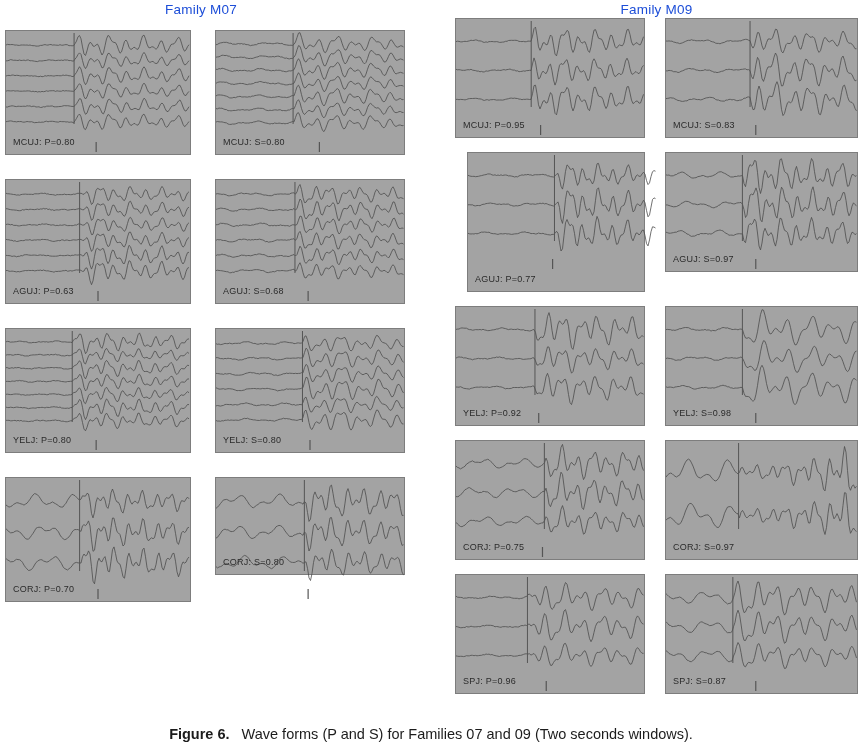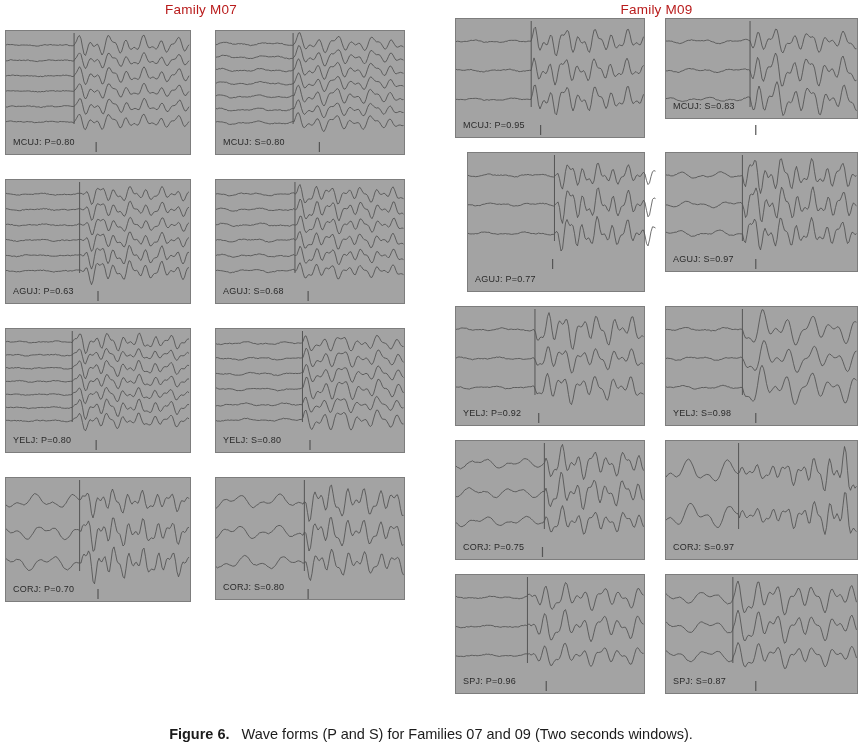--- a/index.html
+++ b/index.html
@@ -1,20 +1,20 @@
 <!DOCTYPE html>
 <html><head>
 <meta charset="utf-8">
 <style>
   html,body{margin:0;padding:0;background:#fff;}
   #canvas{position:relative;width:862px;height:752px;background:#ffffff;
           font-family:"Liberation Sans",sans-serif;overflow:hidden;}
   .group{position:absolute;top:0;}
   .group-title{position:absolute;top:2px;left:0;right:0;text-align:center;
-               font-size:13.5px;font-weight:500;color:#b91c1c;letter-spacing:.2px;}
+               font-size:13.5px;font-weight:500;color:#1d4ed8;letter-spacing:.2px;}
   .panels{position:absolute;left:0;display:grid;}
   #group-m07{left:5px;width:392px;height:562px;}
   #group-m07 .panels{top:30px;grid-template-columns:186px 190px;column-gap:15px;row-gap:10px;gap:24px;}
   #group-m09{left:455px;width:403px;height:690px;}
   #group-m09 .panels{top:18px;grid-template-columns:190px 193px;column-gap:20px;row-gap:14px;}
   .panel{position:relative;background:#a3a3a3;border:1px solid #7d7d7d;box-sizing:border-box;}
   .panel svg{display:block;}
   .panel-label{position:absolute;left:7px;bottom:7px;font-size:9px;color:#2b2b2b;
                letter-spacing:.25px;white-space:nowrap;}
   .caption{position:absolute;top:726px;left:0;width:100%;text-align:center;
@@ -112,21 +112,21 @@
         <div class="panel" style="height: 125px;">
           <svg width="184" height="123">
             <path d="M0.0 27.0L1.5 28.1L3.0 29.1L4.5 28.6L6.0 27.9L7.5 26.4L9.0 25.6L10.5 24.8L12.0 24.8L13.5 25.4L15.0 25.9L16.5 26.3L18.0 27.1L19.5 26.1L21.0 25.2L22.5 23.3L24.0 21.3L25.5 18.9L27.0 17.0L28.5 15.6L30.0 16.0L31.5 16.8L33.0 18.5L34.5 20.7L36.0 23.3L37.5 24.7L39.0 25.7L40.5 26.5L42.0 25.8L43.5 25.5L45.0 24.8L46.5 23.9L48.0 24.9L49.5 25.7L51.0 26.6L52.5 27.7L54.0 28.8L55.5 29.1L57.0 29.0L58.5 26.8L60.0 25.2L61.5 22.3L63.0 20.0L64.5 18.0L66.0 16.3L67.5 16.9L69.0 17.7L70.5 19.2L72.0 20.9L73.5 22.0L75.0 21.1L76.5 17.8L78.0 18.1L79.5 18.1L81.0 15.3L82.5 16.0L84.0 23.7L85.5 35.5L87.0 39.9L88.5 34.3L90.0 24.2L91.5 19.7L93.0 21.3L94.5 23.0L96.0 20.6L97.5 18.8L99.0 22.0L100.5 28.7L102.0 30.4L103.5 24.5L105.0 14.8L106.5 11.0L108.0 15.3L109.5 21.3L111.0 24.0L112.5 24.4L114.0 27.6L115.5 33.3L117.0 35.1L118.5 29.6L120.0 20.9L121.5 16.2L123.0 18.9L124.5 23.9L126.0 26.2L127.5 24.1L129.0 23.0L130.5 24.3L132.0 25.3L133.5 21.4L135.0 15.1L136.5 12.1L138.0 17.0L139.5 25.5L141.0 30.3L142.5 29.7L144.0 27.9L145.5 28.1L147.0 28.6L148.5 25.6L150.0 20.0L151.5 16.2L153.0 19.2L154.5 25.7L156.0 29.0L157.5 26.5L159.0 21.7L160.5 19.5L162.0 20.3L163.5 20.0L165.0 17.3L166.5 16.2L168.0 20.8L169.5 28.7L171.0 33.8L172.5 31.7L174.0 26.1L175.5 22.7L177.0 23.0L178.5 23.6L180.0 21.1L181.5 19.1L183.0 20.8" fill="none" stroke="#4c4c4c" stroke-width="0.8"></path>
             <path d="M0.0 50.5L1.5 52.5L3.0 53.6L4.5 54.8L6.0 54.7L7.5 54.4L9.0 53.3L10.5 52.9L12.0 53.0L13.5 54.0L15.0 55.1L16.5 57.1L18.0 58.8L19.5 60.6L21.0 61.2L22.5 61.0L24.0 59.7L25.5 57.4L27.0 55.4L28.5 52.9L30.0 50.3L31.5 49.5L33.0 49.2L34.5 49.4L36.0 49.9L37.5 51.6L39.0 52.7L40.5 52.7L42.0 52.5L43.5 52.5L45.0 51.6L46.5 50.4L48.0 50.3L49.5 50.4L51.0 52.2L52.5 53.9L54.0 57.0L55.5 59.2L57.0 60.6L58.5 61.6L60.0 61.3L61.5 60.1L63.0 58.9L64.5 56.8L66.0 54.1L67.5 52.3L69.0 51.5L70.5 51.6L72.0 51.5L73.5 52.5L75.0 53.4L76.5 47.8L78.0 46.6L79.5 47.7L81.0 45.9L82.5 42.9L84.0 47.9L85.5 61.8L87.0 73.3L88.5 72.2L90.0 61.4L91.5 51.5L93.0 50.4L94.5 53.2L96.0 52.5L97.5 48.8L99.0 49.6L100.5 56.2L102.0 63.1L103.5 60.7L105.0 49.5L106.5 40.0L108.0 40.2L109.5 47.4L111.0 53.7L112.5 55.0L114.0 56.6L115.5 62.2L117.0 68.0L118.5 66.5L120.0 56.6L121.5 46.9L123.0 45.7L124.5 51.6L126.0 56.6L127.5 56.2L129.0 53.8L130.5 53.9L132.0 56.8L133.5 55.2L135.0 48.0L136.5 40.7L138.0 42.0L139.5 51.3L141.0 60.3L142.5 62.9L144.0 61.0L145.5 59.8L147.0 60.7L148.5 59.7L150.0 53.5L151.5 46.4L153.0 45.7L154.5 52.7L156.0 59.5L157.5 60.2L159.0 55.2L160.5 50.2L162.0 49.8L163.5 50.7L165.0 48.5L166.5 45.2L168.0 46.7L169.5 55.3L171.0 64.2L172.5 66.4L174.0 61.4L175.5 54.9L177.0 53.2L178.5 54.5L180.0 53.3L181.5 49.9L183.0 49.3" fill="none" stroke="#4c4c4c" stroke-width="0.8"></path>
             <path d="M0.0 80.3L1.5 82.1L3.0 82.6L4.5 83.8L6.0 83.7L7.5 83.5L9.0 82.3L10.5 81.3L12.0 81.6L13.5 81.7L15.0 82.7L16.5 84.4L18.0 87.2L19.5 89.3L21.0 90.9L22.5 92.5L24.0 92.2L25.5 91.5L27.0 89.6L28.5 87.0L30.0 84.5L31.5 83.3L33.0 82.2L34.5 81.7L36.0 81.8L37.5 83.0L39.0 83.5L40.5 84.0L42.0 83.8L43.5 82.7L45.0 81.5L46.5 80.6L48.0 79.4L49.5 78.6L51.0 79.2L52.5 81.2L54.0 83.3L55.5 85.6L57.0 88.7L58.5 90.5L60.0 91.2L61.5 92.0L63.0 90.7L64.5 89.7L66.0 87.9L67.5 85.7L69.0 84.8L70.5 84.4L72.0 84.9L73.5 84.9L75.0 85.1L76.5 78.7L78.0 76.0L79.5 77.9L81.0 76.9L82.5 72.9L84.0 76.0L85.5 88.7L87.0 103.2L88.5 105.8L90.0 96.0L91.5 84.1L93.0 80.2L94.5 83.2L96.0 83.8L97.5 80.4L99.0 78.6L100.5 85.2L102.0 93.2L103.5 93.7L105.0 83.2L106.5 71.6L108.0 68.9L109.5 75.5L111.0 83.0L112.5 85.4L114.0 86.2L115.5 91.7L117.0 98.8L118.5 100.2L120.0 90.6L121.5 79.1L123.0 75.2L124.5 80.3L126.0 86.5L127.5 87.9L129.0 85.0L130.5 84.3L132.0 87.4L133.5 87.4L135.0 80.4L136.5 71.8L138.0 70.1L139.5 78.8L141.0 89.4L142.5 94.0L144.0 92.8L145.5 90.9L147.0 91.7L148.5 91.9L150.0 86.7L151.5 78.1L153.0 74.9L154.5 81.0L156.0 89.4L157.5 92.1L159.0 87.5L160.5 81.4L162.0 80.2L163.5 81.5L165.0 79.5L166.5 75.7L168.0 75.3L169.5 83.2L171.0 93.8L172.5 98.8L174.0 94.7L175.5 87.3L177.0 83.9L178.5 85.1L180.0 84.2L181.5 80.8L183.0 79.0" fill="none" stroke="#4c4c4c" stroke-width="0.8"></path>
             <line x1="73.60000000000001" y1="2" x2="73.60000000000001" y2="93" stroke="#555" stroke-width="1"></line>
             <line x1="92" y1="111" x2="92" y2="121" stroke="#555" stroke-width="1.2"></line>
           </svg>
           <span class="panel-label">CORJ: P=0.70</span>
         </div>
-        <div class="panel" style="height: 123px;">
+        <div class="panel" style="height: 98px;">
           <svg width="188" height="123">
             <path d="M0.0 30.3L1.5 29.2L3.0 27.5L4.5 25.5L6.0 23.7L7.5 21.9L9.0 21.7L10.5 21.4L12.0 22.0L13.5 22.9L15.0 23.3L16.5 22.9L18.0 22.6L19.5 21.3L21.0 20.1L22.5 18.9L24.0 17.9L25.5 17.6L27.0 17.9L28.5 19.1L30.0 21.5L31.5 23.5L33.0 26.1L34.5 27.7L36.0 29.4L37.5 29.7L39.0 28.6L40.5 27.3L42.0 26.5L43.5 25.1L45.0 24.4L46.5 24.2L48.0 23.8L49.5 24.7L51.0 25.2L52.5 25.2L54.0 25.0L55.5 24.3L57.0 22.8L58.5 21.0L60.0 18.9L61.5 17.3L63.0 16.1L64.5 16.1L66.0 17.1L67.5 18.6L69.0 21.3L70.5 23.2L72.0 25.1L73.5 26.5L75.0 26.8L76.5 27.4L78.0 26.8L79.5 25.5L81.0 25.1L82.5 24.3L84.0 24.7L85.5 25.1L87.0 26.2L88.5 23.4L90.0 25.0L91.5 34.5L93.0 43.4L94.5 41.1L96.0 29.6L97.5 17.6L99.0 13.9L100.5 17.8L102.0 20.7L103.5 19.8L105.0 17.2L106.5 19.5L108.0 26.8L109.5 32.2L111.0 29.3L112.5 18.5L114.0 8.4L115.5 7.1L117.0 15.3L118.5 24.5L120.0 29.2L121.5 29.2L123.0 30.2L124.5 34.6L126.0 38.1L127.5 35.3L129.0 25.2L130.5 14.2L132.0 10.6L133.5 15.4L135.0 23.4L136.5 27.2L138.0 25.4L139.5 22.3L141.0 22.0L142.5 24.6L144.0 24.1L145.5 18.6L147.0 11.7L148.5 10.8L150.0 17.9L151.5 28.6L153.0 35.8L154.5 35.8L156.0 31.3L157.5 28.1L159.0 28.3L160.5 27.6L162.0 22.8L163.5 16.2L165.0 12.6L166.5 16.4L168.0 24.9L169.5 30.5L171.0 29.3L172.5 23.0L174.0 17.7L175.5 17.1L177.0 19.2L178.5 19.9L180.0 17.4L181.5 16.8L183.0 21.7L184.5 30.6L186.0 37.4L187.5 37.4" fill="none" stroke="#4c4c4c" stroke-width="0.8"></path>
             <path d="M0.0 60.1L1.5 59.3L3.0 57.2L4.5 55.3L6.0 52.9L7.5 51.7L9.0 51.1L10.5 51.8L12.0 51.8L13.5 52.8L15.0 53.6L16.5 53.5L18.0 53.1L19.5 51.8L21.0 50.1L22.5 48.9L24.0 48.4L25.5 48.8L27.0 49.5L28.5 51.3L30.0 53.5L31.5 56.1L33.0 58.2L34.5 59.9L36.0 60.5L37.5 60.1L39.0 59.3L40.5 58.0L42.0 56.3L43.5 54.9L45.0 54.5L46.5 54.2L48.0 54.2L49.5 54.4L51.0 55.2L52.5 55.8L54.0 54.8L55.5 53.9L57.0 52.6L58.5 51.0L60.0 48.8L61.5 48.0L63.0 47.4L64.5 47.7L66.0 48.6L67.5 50.4L69.0 52.9L70.5 54.9L72.0 56.7L73.5 58.4L75.0 58.4L76.5 58.4L78.0 57.1L79.5 56.7L81.0 55.9L82.5 55.6L84.0 55.1L85.5 56.3L87.0 57.3L88.5 53.9L90.0 55.7L91.5 65.1L93.0 73.0L94.5 69.8L96.0 58.6L97.5 47.8L99.0 45.8L100.5 48.9L102.0 52.0L103.5 50.3L105.0 48.5L106.5 51.1L108.0 58.1L109.5 62.7L111.0 58.9L112.5 48.6L114.0 39.9L115.5 39.6L117.0 47.2L118.5 56.0L120.0 59.3L121.5 59.6L123.0 60.8L124.5 64.8L126.0 68.0L127.5 64.5L129.0 54.8L130.5 44.9L132.0 42.2L133.5 47.0L135.0 54.7L136.5 57.9L138.0 55.6L139.5 53.0L141.0 53.2L142.5 55.2L144.0 54.4L145.5 48.7L147.0 43.1L148.5 42.5L150.0 49.7L151.5 59.6L153.0 65.7L154.5 65.1L156.0 61.2L157.5 58.5L159.0 58.2L160.5 57.8L162.0 52.8L163.5 46.8L165.0 43.8L166.5 47.8L168.0 55.9L169.5 60.9L171.0 59.2L172.5 53.5L174.0 48.8L175.5 48.5L177.0 50.4L178.5 50.2L180.0 48.8L181.5 48.5L183.0 53.5L184.5 61.6L186.0 67.4L187.5 66.7" fill="none" stroke="#4c4c4c" stroke-width="0.8"></path>
             <path d="M0.0 88.6L1.5 89.9L3.0 89.0L4.5 88.6L6.0 87.9L7.5 86.5L9.0 85.9L10.5 85.6L12.0 86.1L13.5 86.9L15.0 87.4L16.5 88.1L18.0 88.1L19.5 87.5L21.0 85.6L22.5 83.5L24.0 81.4L25.5 79.8L27.0 78.4L28.5 77.4L30.0 77.9L31.5 78.9L33.0 80.8L34.5 83.3L36.0 85.0L37.5 86.6L39.0 86.6L40.5 87.3L42.0 86.6L43.5 85.9L45.0 85.5L46.5 85.4L48.0 85.9L49.5 86.5L51.0 88.1L52.5 88.9L54.0 89.9L55.5 90.7L57.0 89.9L58.5 88.2L60.0 86.8L61.5 84.0L63.0 82.1L64.5 79.7L66.0 79.2L67.5 78.8L69.0 79.1L70.5 80.5L72.0 81.8L73.5 83.2L75.0 84.2L76.5 84.4L78.0 84.5L79.5 84.1L81.0 83.2L82.5 82.8L84.0 83.3L85.5 84.0L87.0 85.3L88.5 84.4L90.0 83.8L91.5 90.3L93.0 99.8L94.5 102.5L96.0 95.5L97.5 84.5L99.0 77.9L100.5 78.5L102.0 81.7L103.5 82.7L105.0 80.4L106.5 79.8L108.0 84.4L109.5 90.6L111.0 92.1L112.5 85.3L114.0 76.1L115.5 71.1L117.0 74.0L118.5 81.7L120.0 87.8L121.5 89.5L123.0 89.5L124.5 91.7L126.0 96.0L127.5 97.1L129.0 91.0L130.5 81.7L132.0 75.0L133.5 75.7L135.0 81.5L136.5 86.8L138.0 87.6L139.5 84.8L141.0 83.1L142.5 84.7L144.0 86.2L145.5 83.5L147.0 77.5L148.5 73.6L150.0 76.4L151.5 84.7L153.0 92.7L154.5 95.3L156.0 93.1L157.5 89.5L159.0 88.8L160.5 88.6L162.0 86.4L163.5 81.7L165.0 76.2L166.5 76.3L168.0 82.4L169.5 88.8L171.0 90.8L172.5 87.5L174.0 82.2L175.5 79.7L177.0 80.5L178.5 81.6L180.0 80.6L181.5 79.4L183.0 80.7L184.5 86.6L186.0 94.0L187.5 97.1" fill="none" stroke="#4c4c4c" stroke-width="0.8"></path>
             <line x1="88.36" y1="2" x2="88.36" y2="93" stroke="#555" stroke-width="1"></line>
             <line x1="92.12" y1="111" x2="92.12" y2="121" stroke="#555" stroke-width="1.2"></line>
           </svg>
           <span class="panel-label">CORJ: S=0.80</span>
         </div>
       </div>
@@ -138,21 +138,21 @@
         <div class="panel" style="height: 120px;">
           <svg width="188" height="118">
             <path d="M0.0 22.7L1.5 22.2L3.0 22.4L4.5 22.8L6.0 22.9L7.5 22.5L9.0 22.3L10.5 22.5L12.0 22.2L13.5 21.8L15.0 21.2L16.5 21.5L18.0 21.4L19.5 20.9L21.0 21.1L22.5 21.8L24.0 21.9L25.5 22.2L27.0 23.1L28.5 23.4L30.0 22.9L31.5 23.3L33.0 22.6L34.5 22.6L36.0 22.5L37.5 22.7L39.0 22.8L40.5 22.6L42.0 22.9L43.5 23.4L45.0 23.3L46.5 23.1L48.0 23.0L49.5 22.3L51.0 22.3L52.5 21.5L54.0 21.4L55.5 21.3L57.0 21.4L58.5 21.3L60.0 21.3L61.5 21.6L63.0 22.4L64.5 22.5L66.0 22.6L67.5 22.4L69.0 22.8L70.5 22.6L72.0 22.1L73.5 22.2L75.0 22.2L76.5 17.2L78.0 9.6L79.5 8.1L81.0 16.8L82.5 27.8L84.0 31.3L85.5 28.1L87.0 23.9L88.5 23.7L90.0 25.8L91.5 25.4L93.0 20.3L94.5 16.0L96.0 17.6L97.5 26.1L99.0 35.1L100.5 36.9L102.0 30.6L103.5 21.4L105.0 16.2L106.5 15.9L108.0 16.3L109.5 14.1L111.0 11.4L112.5 12.5L114.0 20.0L115.5 29.7L117.0 33.4L118.5 30.1L120.0 22.7L121.5 17.7L123.0 19.0L124.5 22.6L126.0 24.2L127.5 23.2L129.0 22.7L130.5 26.5L132.0 31.6L133.5 33.4L135.0 27.8L136.5 18.2L138.0 11.2L139.5 10.6L141.0 14.9L142.5 19.2L144.0 19.8L145.5 20.1L147.0 22.9L148.5 27.5L150.0 30.9L151.5 28.2L153.0 21.8L154.5 16.2L156.0 16.7L157.5 22.0L159.0 27.4L160.5 29.2L162.0 27.2L163.5 25.9L165.0 26.5L166.5 26.7L168.0 23.9L169.5 16.9L171.0 10.8L172.5 10.4L174.0 15.6L175.5 22.9L177.0 26.2L178.5 25.4L180.0 23.7L181.5 24.1L183.0 25.8L184.5 25.6L186.0 22.0L187.5 17.7" fill="none" stroke="#4c4c4c" stroke-width="0.8"></path>
             <path d="M0.0 50.3L1.5 50.8L3.0 50.7L4.5 50.9L6.0 51.3L7.5 51.3L9.0 51.3L10.5 50.9L12.0 50.7L13.5 50.8L15.0 50.3L16.5 51.1L18.0 51.4L19.5 51.6L21.0 52.1L22.5 52.1L24.0 52.8L25.5 52.4L27.0 53.0L28.5 52.8L30.0 51.9L31.5 52.2L33.0 51.9L34.5 51.4L36.0 51.1L37.5 51.1L39.0 50.9L40.5 51.5L42.0 51.1L43.5 51.4L45.0 51.4L46.5 50.9L48.0 50.6L49.5 51.0L51.0 50.6L52.5 50.4L54.0 50.0L55.5 50.7L57.0 51.1L58.5 51.1L60.0 52.0L61.5 51.8L63.0 52.7L64.5 52.5L66.0 52.3L67.5 51.9L69.0 52.2L70.5 51.6L72.0 51.6L73.5 51.3L75.0 51.5L76.5 44.9L78.0 38.9L79.5 43.3L81.0 52.6L82.5 60.0L84.0 58.9L85.5 54.4L87.0 52.1L88.5 53.7L90.0 54.7L91.5 51.8L93.0 46.5L94.5 45.2L96.0 51.8L97.5 60.9L99.0 66.1L100.5 62.2L102.0 53.4L103.5 46.3L105.0 44.5L106.5 45.4L108.0 44.6L109.5 41.8L111.0 40.7L112.5 46.0L114.0 55.3L115.5 61.4L117.0 60.6L118.5 54.0L120.0 47.9L121.5 47.2L123.0 50.3L124.5 53.0L126.0 52.9L127.5 51.5L129.0 53.7L130.5 58.2L132.0 61.7L133.5 59.5L135.0 51.1L136.5 42.6L138.0 39.8L139.5 42.5L141.0 47.3L142.5 49.2L144.0 49.1L145.5 50.4L147.0 54.3L148.5 58.5L150.0 58.9L151.5 53.4L153.0 46.8L154.5 45.1L156.0 49.0L157.5 54.9L159.0 57.6L160.5 56.7L162.0 54.9L163.5 54.5L165.0 55.8L166.5 54.1L168.0 48.6L169.5 42.0L171.0 39.2L172.5 42.4L174.0 49.7L175.5 54.7L177.0 55.3L178.5 53.6L180.0 52.5L181.5 54.0L183.0 54.7L184.5 52.6L186.0 48.3L187.5 46.4" fill="none" stroke="#4c4c4c" stroke-width="0.8"></path>
             <path d="M0.0 80.4L1.5 80.4L3.0 80.7L4.5 80.4L6.0 80.5L7.5 80.6L9.0 80.9L10.5 80.5L12.0 79.9L13.5 79.6L15.0 79.5L16.5 79.5L18.0 79.4L19.5 79.3L21.0 79.4L22.5 79.8L24.0 79.9L25.5 80.2L27.0 81.1L28.5 81.4L30.0 80.8L31.5 80.7L33.0 81.3L34.5 80.7L36.0 80.7L37.5 80.5L39.0 80.7L40.5 81.1L42.0 81.0L43.5 81.0L45.0 81.0L46.5 81.1L48.0 80.8L49.5 80.3L51.0 80.0L52.5 79.7L54.0 79.2L55.5 79.1L57.0 79.4L58.5 79.1L60.0 79.4L61.5 79.5L63.0 80.1L64.5 80.2L66.0 80.7L67.5 80.3L69.0 80.4L70.5 80.2L72.0 80.2L73.5 80.5L75.0 80.4L76.5 74.8L78.0 66.6L79.5 66.2L81.0 74.8L82.5 85.8L84.0 89.9L85.5 86.2L87.0 82.2L88.5 81.6L90.0 84.1L91.5 83.5L93.0 78.1L94.5 73.6L96.0 75.8L97.5 85.1L99.0 94.3L100.5 95.8L102.0 88.9L103.5 79.1L105.0 73.5L106.5 73.3L108.0 73.7L109.5 71.6L111.0 68.4L112.5 70.3L114.0 78.6L115.5 87.8L117.0 91.9L118.5 88.0L120.0 80.0L121.5 76.0L123.0 77.1L124.5 81.2L126.0 82.6L127.5 81.2L129.0 81.0L130.5 84.9L132.0 90.1L133.5 91.7L135.0 85.6L136.5 75.6L138.0 68.4L139.5 68.3L141.0 73.0L142.5 77.0L144.0 77.6L145.5 77.9L147.0 80.6L148.5 86.1L150.0 89.5L151.5 86.8L153.0 79.5L154.5 74.0L156.0 74.6L157.5 80.0L159.0 86.0L160.5 87.1L162.0 85.2L163.5 83.7L165.0 84.8L166.5 85.0L168.0 81.8L169.5 74.2L171.0 67.8L172.5 67.6L174.0 74.0L175.5 81.1L177.0 84.6L178.5 83.6L180.0 82.1L181.5 82.1L183.0 84.2L184.5 84.0L186.0 79.8L187.5 75.3" fill="none" stroke="#4c4c4c" stroke-width="0.8"></path>
             <line x1="75.2" y1="2" x2="75.2" y2="88" stroke="#555" stroke-width="1"></line>
             <line x1="84.60000000000001" y1="106" x2="84.60000000000001" y2="116" stroke="#555" stroke-width="1.2"></line>
           </svg>
           <span class="panel-label">MCUJ: P=0.95</span>
         </div>
-        <div class="panel" style="height: 101px;">
+        <div class="panel" style="height: 120px;">
           <svg width="191" height="118">
             <path d="M0.0 22.0L1.5 22.1L3.0 21.9L4.5 22.2L6.0 22.1L7.5 23.0L9.0 23.3L10.5 23.8L12.0 23.9L13.5 24.6L15.0 24.3L16.5 23.8L18.0 23.1L19.5 22.4L21.0 21.7L22.5 21.3L24.0 21.4L25.5 20.7L27.0 21.3L28.5 21.3L30.0 21.8L31.5 21.7L33.0 21.7L34.5 21.8L36.0 21.5L37.5 21.9L39.0 21.6L40.5 21.2L42.0 21.0L43.5 21.5L45.0 22.4L46.5 22.8L48.0 23.1L49.5 24.1L51.0 24.4L52.5 24.4L54.0 24.8L55.5 24.1L57.0 23.7L58.5 23.3L60.0 22.4L61.5 21.9L63.0 22.0L64.5 21.5L66.0 22.2L67.5 22.2L69.0 22.0L70.5 22.1L72.0 22.1L73.5 21.8L75.0 21.9L76.5 21.1L78.0 20.7L79.5 20.3L81.0 20.4L82.5 21.2L84.0 21.7L85.5 26.5L87.0 29.1L88.5 26.4L90.0 19.7L91.5 13.6L93.0 13.8L94.5 19.9L96.0 26.7L97.5 30.5L99.0 28.4L100.5 23.7L102.0 20.1L103.5 19.9L105.0 20.5L106.5 18.9L108.0 14.6L109.5 10.2L111.0 10.7L112.5 16.9L114.0 25.9L115.5 32.5L117.0 33.9L118.5 30.4L120.0 25.7L121.5 24.2L123.0 24.6L124.5 24.3L126.0 22.5L127.5 18.4L129.0 16.6L130.5 19.0L132.0 24.5L133.5 29.4L135.0 30.2L136.5 25.5L138.0 19.3L139.5 15.2L141.0 14.8L142.5 16.6L144.0 18.2L145.5 18.1L147.0 17.7L148.5 19.3L150.0 24.4L151.5 30.6L153.0 33.4L154.5 31.6L156.0 26.1L157.5 20.5L159.0 18.3L160.5 19.9L162.0 22.2L163.5 22.9L165.0 21.8L166.5 21.3L168.0 22.7L169.5 25.1L171.0 27.2L172.5 26.1L174.0 20.8L175.5 14.8L177.0 12.0L178.5 14.2L180.0 18.6L181.5 22.8L183.0 24.2L184.5 24.2L186.0 25.1L187.5 27.0L189.0 29.7L190.5 29.8" fill="none" stroke="#4c4c4c" stroke-width="0.8"></path>
             <path d="M0.0 51.9L1.5 51.8L3.0 51.4L4.5 51.6L6.0 51.8L7.5 52.7L9.0 52.7L10.5 52.8L12.0 53.5L13.5 53.2L15.0 52.3L16.5 51.8L18.0 51.2L19.5 50.3L21.0 50.0L22.5 49.5L24.0 49.5L25.5 50.0L27.0 49.8L28.5 50.2L30.0 51.0L31.5 51.1L33.0 51.6L34.5 51.6L36.0 51.5L37.5 51.4L39.0 50.6L40.5 51.2L42.0 51.2L43.5 51.1L45.0 51.9L46.5 52.4L48.0 53.2L49.5 53.1L51.0 53.6L52.5 53.3L54.0 52.9L55.5 52.3L57.0 52.1L58.5 51.4L60.0 50.5L61.5 50.6L63.0 50.2L64.5 50.5L66.0 50.6L67.5 51.1L69.0 50.9L70.5 50.7L72.0 51.0L73.5 50.8L75.0 50.4L76.5 50.3L78.0 50.0L79.5 49.9L81.0 50.8L82.5 50.6L84.0 51.5L85.5 57.5L87.0 59.8L88.5 54.6L90.0 45.2L91.5 38.4L93.0 41.0L94.5 50.4L96.0 59.7L97.5 62.4L99.0 57.9L100.5 51.3L102.0 48.0L103.5 47.8L105.0 48.0L106.5 44.6L108.0 38.2L109.5 34.0L111.0 37.0L112.5 47.2L114.0 60.0L115.5 66.9L117.0 66.7L118.5 60.7L120.0 55.3L121.5 53.2L123.0 54.1L124.5 54.1L126.0 50.0L127.5 45.1L129.0 43.5L130.5 48.4L132.0 56.7L133.5 62.0L135.0 61.1L136.5 53.6L138.0 45.1L139.5 40.3L141.0 40.7L142.5 44.0L144.0 45.5L145.5 44.7L147.0 45.3L148.5 49.1L150.0 56.9L151.5 64.8L153.0 67.1L154.5 62.3L156.0 54.1L157.5 47.1L159.0 46.4L160.5 48.9L162.0 52.0L163.5 52.6L165.0 50.4L166.5 49.8L168.0 52.7L169.5 56.8L171.0 58.4L172.5 54.6L174.0 46.6L175.5 39.1L177.0 37.0L178.5 41.3L180.0 47.8L181.5 52.9L183.0 54.2L184.5 54.3L186.0 55.6L187.5 59.0L189.0 61.9L190.5 61.2" fill="none" stroke="#4c4c4c" stroke-width="0.8"></path>
             <path d="M0.0 79.6L1.5 79.4L3.0 79.1L4.5 78.7L6.0 79.0L7.5 79.1L9.0 80.0L10.5 80.7L12.0 81.5L13.5 81.6L15.0 82.2L16.5 82.4L18.0 82.2L19.5 81.8L21.0 81.9L22.5 80.8L24.0 80.3L25.5 80.5L27.0 79.9L28.5 79.9L30.0 80.4L31.5 80.6L33.0 80.5L34.5 80.9L36.0 80.6L37.5 79.9L39.0 79.3L40.5 78.8L42.0 78.7L43.5 78.3L45.0 78.4L46.5 78.6L48.0 79.1L49.5 80.4L51.0 81.0L52.5 81.0L54.0 81.8L55.5 82.0L57.0 82.1L58.5 82.1L60.0 81.0L61.5 81.1L63.0 80.4L64.5 80.4L66.0 80.9L67.5 80.5L69.0 81.0L70.5 81.6L72.0 81.7L73.5 81.2L75.0 81.1L76.5 80.5L78.0 79.2L79.5 79.2L81.0 78.2L82.5 77.9L84.0 78.3L85.5 85.6L87.0 90.7L88.5 90.2L90.0 82.6L91.5 72.0L93.0 67.0L94.5 71.4L96.0 81.4L97.5 90.0L99.0 91.2L100.5 85.6L102.0 79.5L103.5 76.9L105.0 77.6L106.5 77.4L108.0 72.4L109.5 66.0L111.0 62.7L112.5 66.9L114.0 78.2L115.5 90.4L117.0 96.6L118.5 94.5L120.0 88.5L121.5 83.8L123.0 82.6L124.5 84.0L126.0 82.3L127.5 77.8L129.0 73.0L130.5 72.6L132.0 78.8L133.5 86.8L135.0 91.8L136.5 89.1L138.0 80.8L139.5 72.6L141.0 69.1L142.5 70.4L144.0 73.2L145.5 74.5L147.0 73.6L148.5 74.4L150.0 79.0L151.5 87.6L153.0 95.0L154.5 95.7L156.0 90.1L157.5 81.6L159.0 75.6L160.5 75.4L162.0 78.9L163.5 81.6L165.0 80.6L166.5 78.9L168.0 79.1L169.5 82.4L171.0 86.6L172.5 87.5L174.0 82.2L175.5 73.7L177.0 67.2L178.5 66.1L180.0 71.1L181.5 77.5L183.0 81.8L184.5 83.0L186.0 83.4L187.5 85.1L189.0 89.4L190.5 91.9" fill="none" stroke="#4c4c4c" stroke-width="0.8"></path>
             <line x1="84.04" y1="2" x2="84.04" y2="88" stroke="#555" stroke-width="1"></line>
             <line x1="89.77" y1="106" x2="89.77" y2="116" stroke="#555" stroke-width="1.2"></line>
           </svg>
           <span class="panel-label">MCUJ: S=0.83</span>
         </div>
         <div class="panel" style="height: 140px; margin-left: 12px;">

